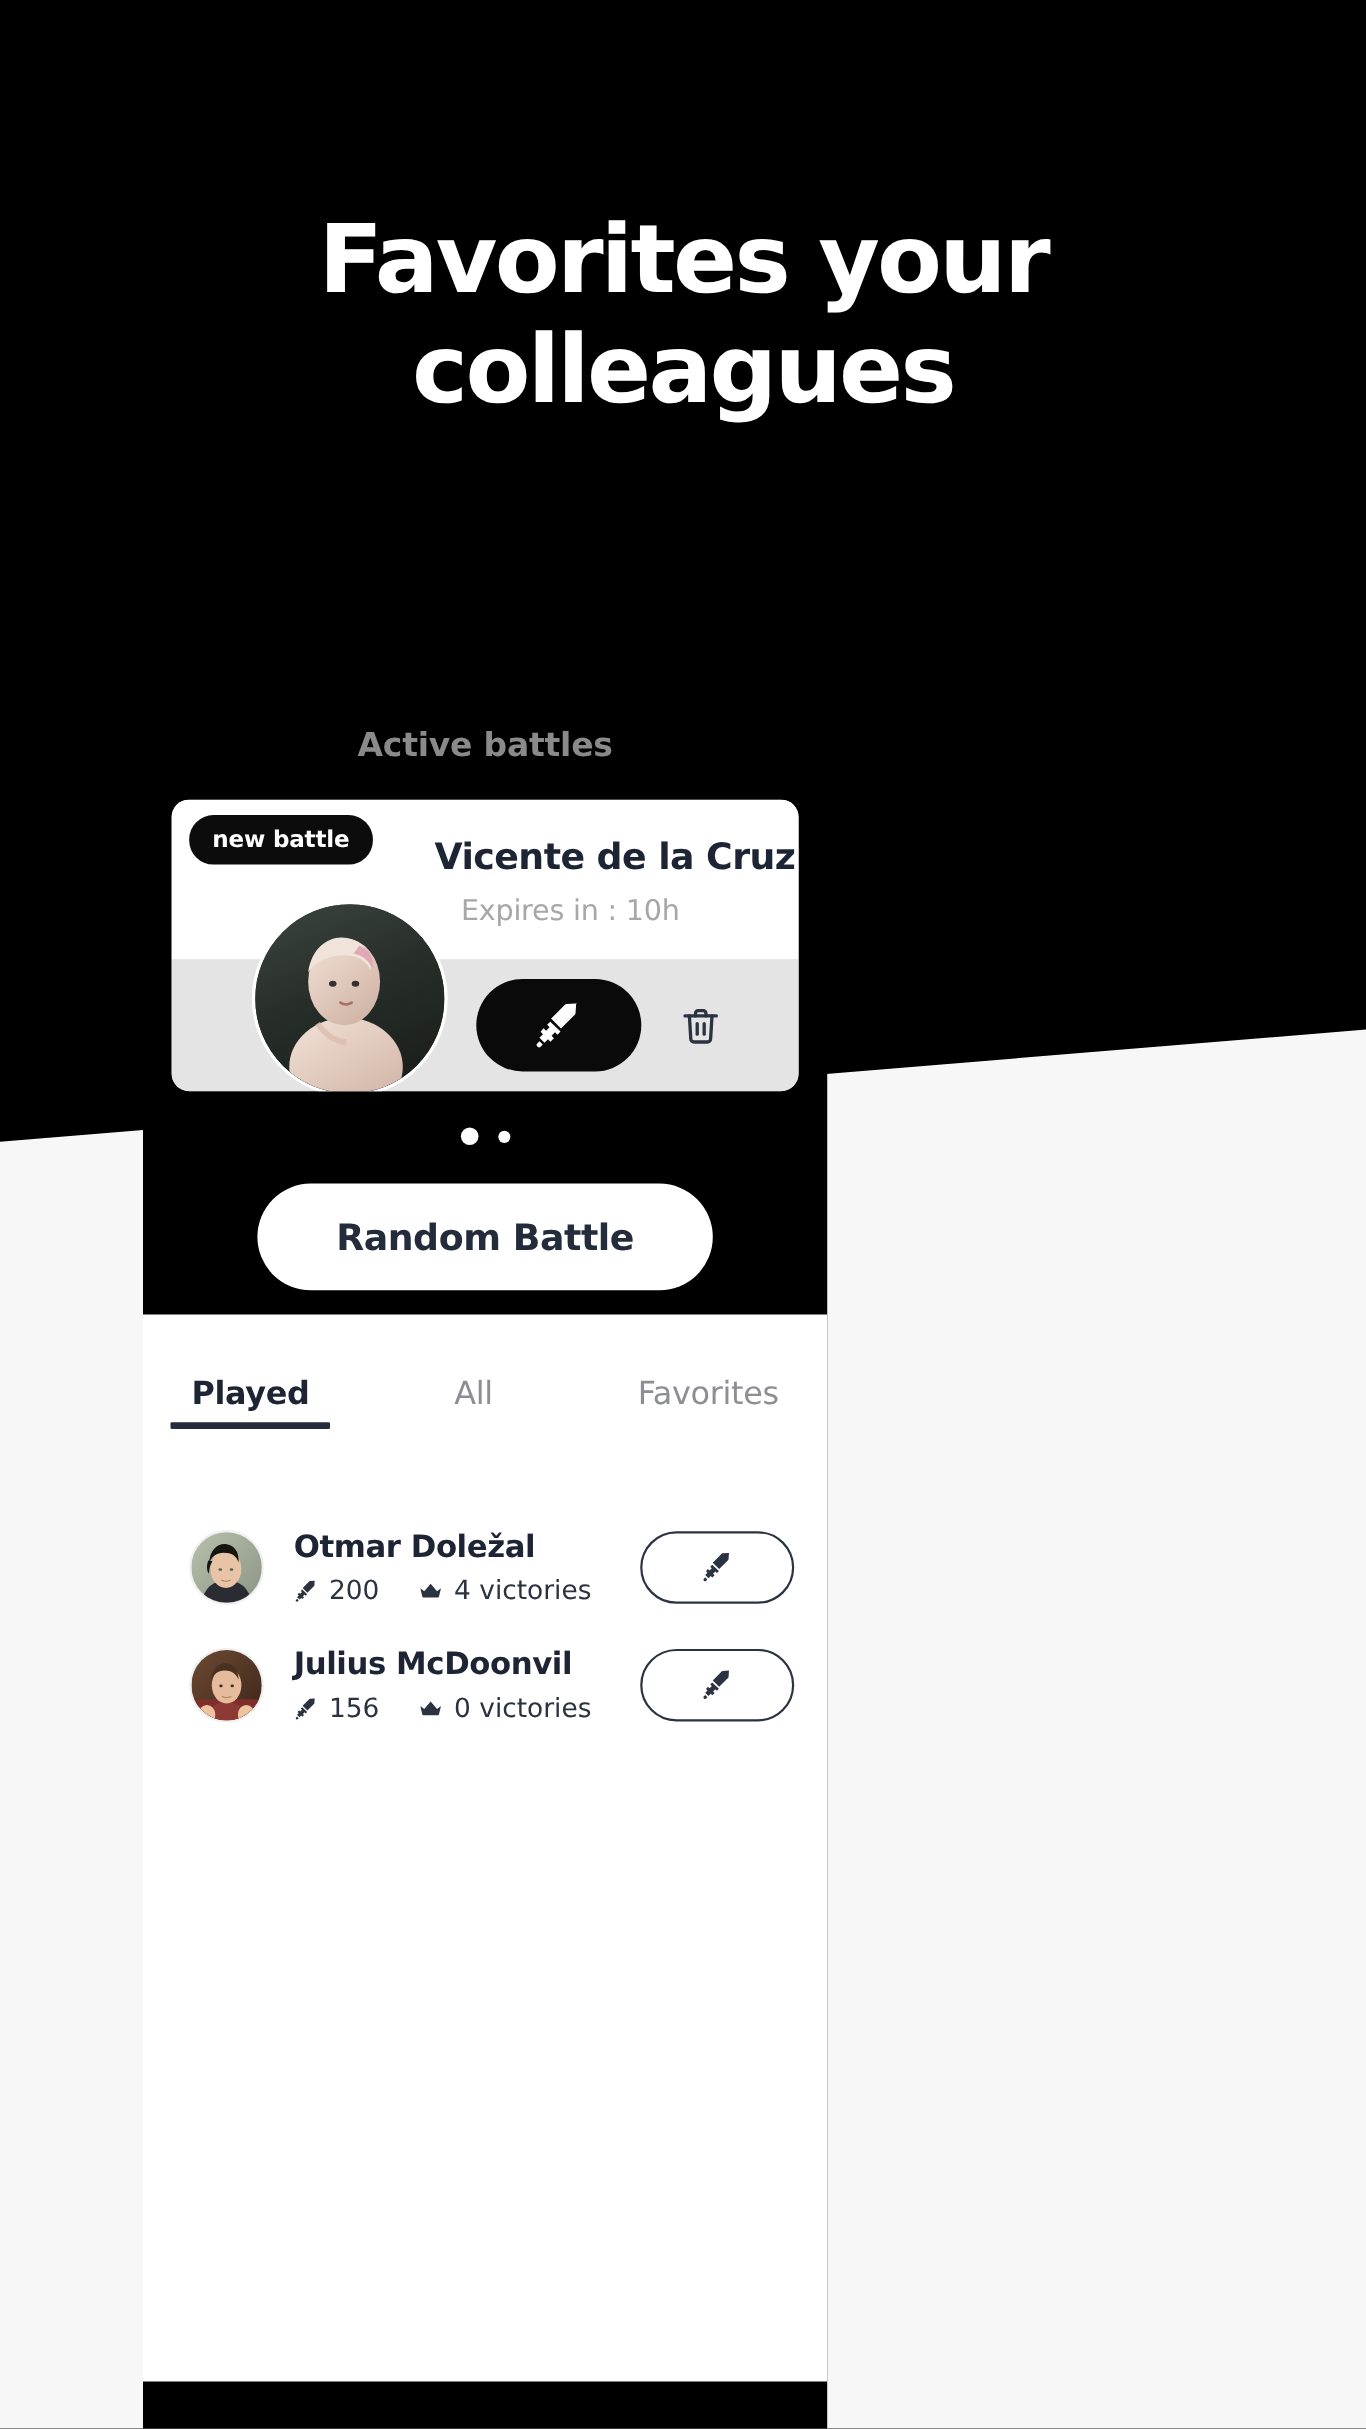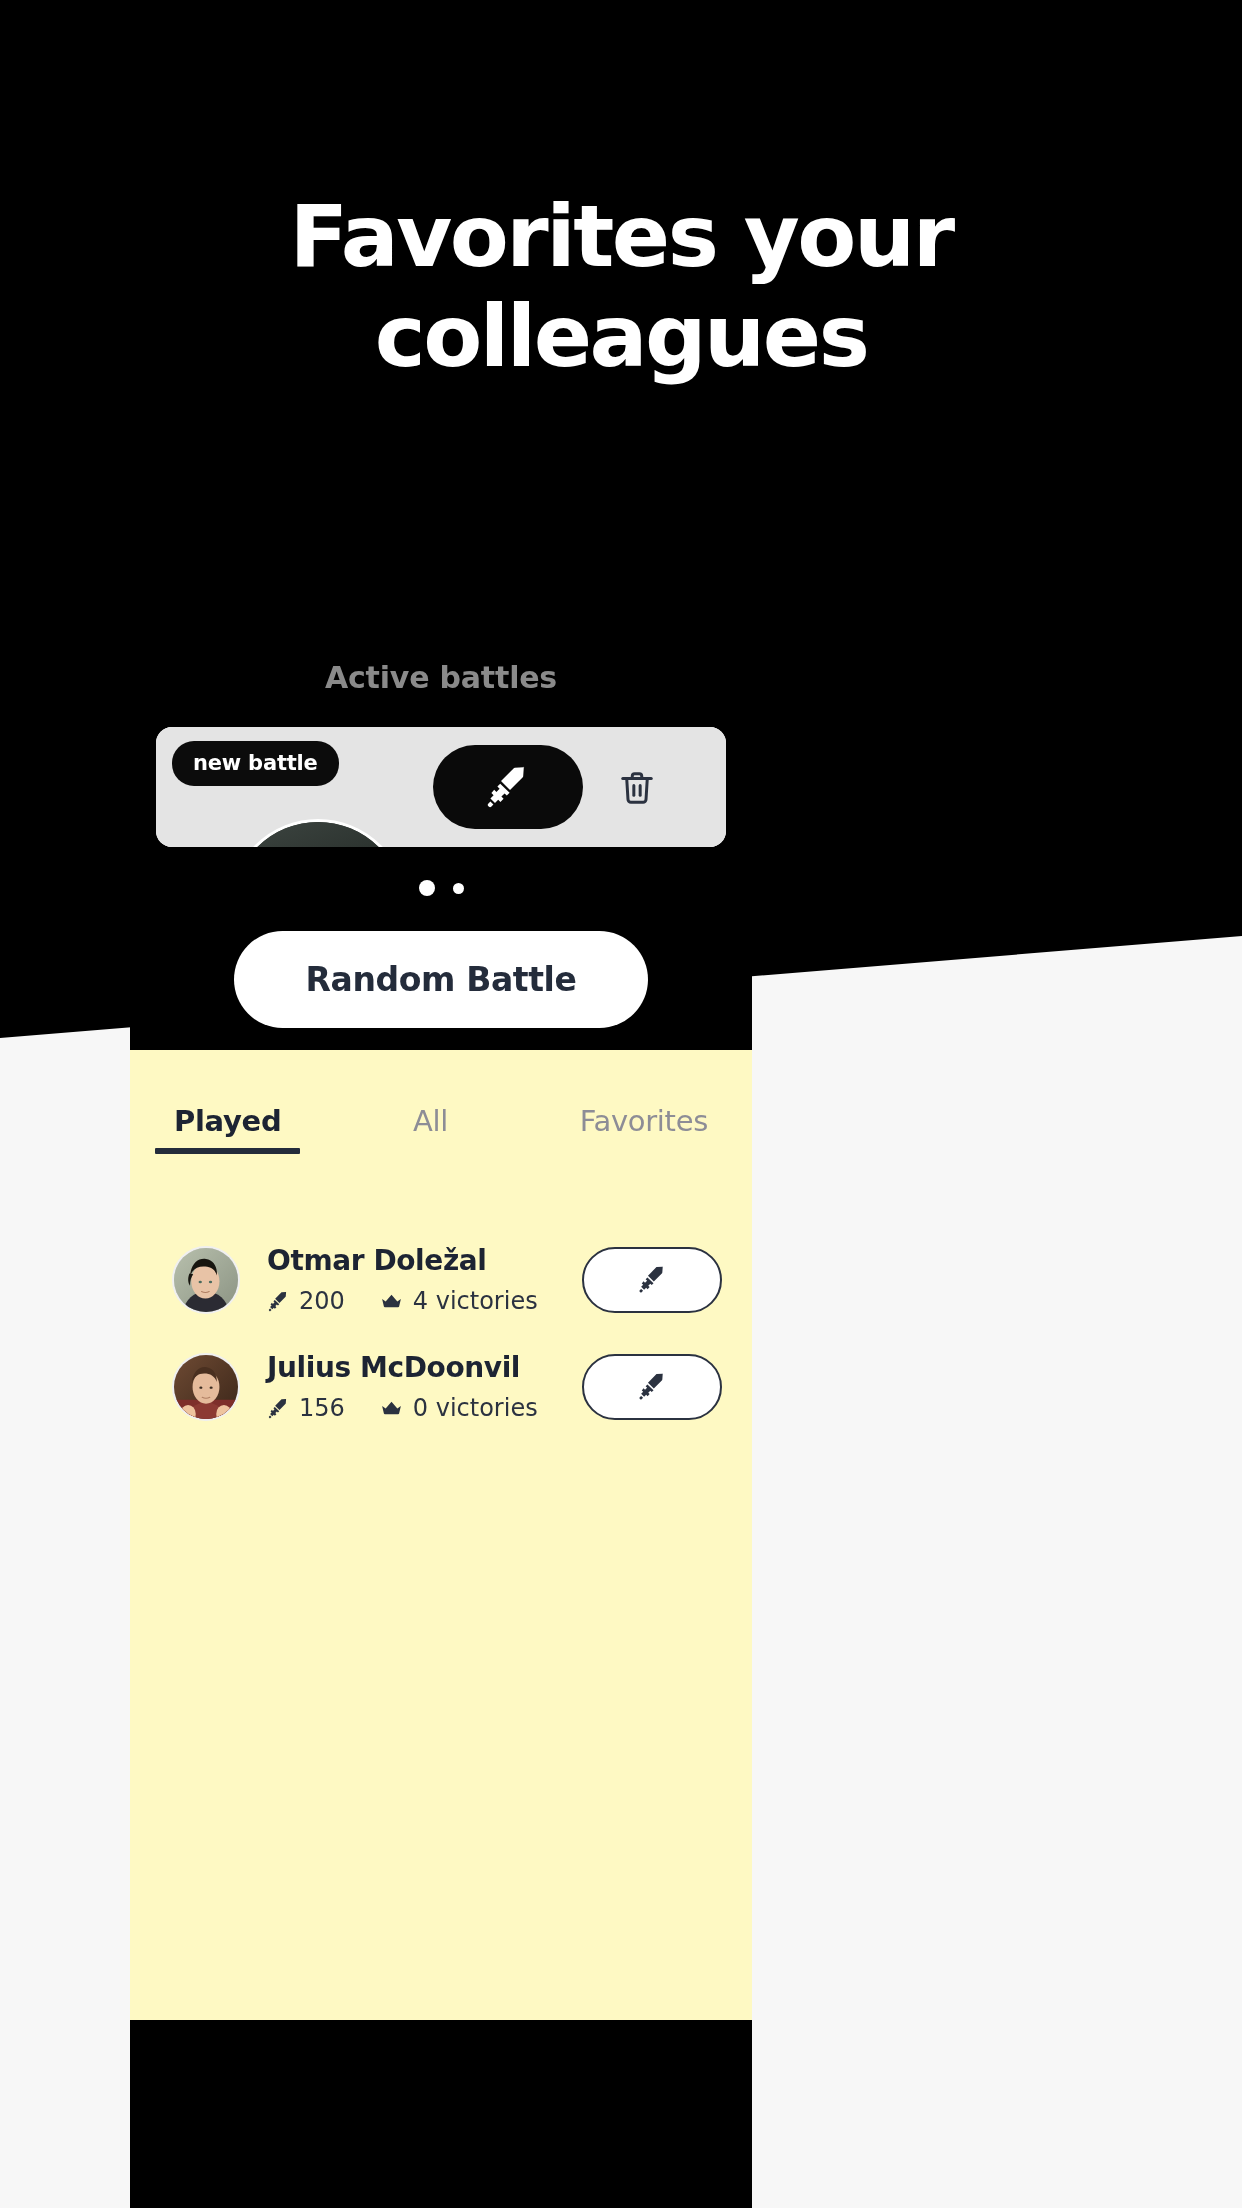--- a/index.html
+++ b/index.html
@@ -141,21 +141,21 @@
     border-radius:49px;
     display:flex; align-items:center; justify-content:center;
     color:#242c3b; font-weight:700; font-size:33px;
     letter-spacing:-0.4px;
     font-family:"DejaVu Sans", sans-serif;
     border:none; cursor:pointer;
   }
 
   
   #phone-light{
-    background:#fef9c3;
+    background:#ffffff;
     width:622px;
     height:970px;
     padding-top:6px;
   }
   #tabs{
     display:flex; align-items:flex-start;
     padding:0 44px; margin-top:48px;
     justify-content:space-between;
   }
   .tab{
@@ -227,20 +227,24 @@
 
   <div id="phone-dark">
 
 
     <div class="screen-sub">Active battles</div>
 
     <div id="battle-card">
 
       <div id="badge-new">new battle</div>
 
+      <div id="card-top">
+        <div id="card-name">Vicente de la Cruz</div>
+        <div id="card-expires">Expires in : 10h</div>
+      </div>
 
       <div id="card-bottom">
 
         <div id="btn-fight">
           <svg width="48" height="48" viewBox="0 0 24 24" fill="#ffffff">
             <path d="M20.2 2.3c-.1-.1-.3-.2-.5-.2l-4.3.3c-.2 0-.4.1-.5.2l-6.4 6.4 4.5 4.5 6.4-6.4c.1-.1.2-.3.2-.5l.3-4.3c0-.2-.1-.3-.2-.5z"></path>
             <path d="M8.1 10.4l-1.4 1.4 1.1 1.1-1.6 1.6-1.1-1.1L3.7 15l1.1 1.1-1.6 1.6 2.3 2.3 1.6-1.6 1.1 1.1 1.6-1.6-1.1-1.1 1.6-1.6 1.1 1.1 1.4-1.4-4.7-4.5z"></path>
             <path d="M3.2 19.3l-1.1 1.1c-.3.3-.3.8 0 1.1l.4.4c.3.3.8.3 1.1 0l1.1-1.1-1.5-1.5z"></path>
           </svg>
         </div>

